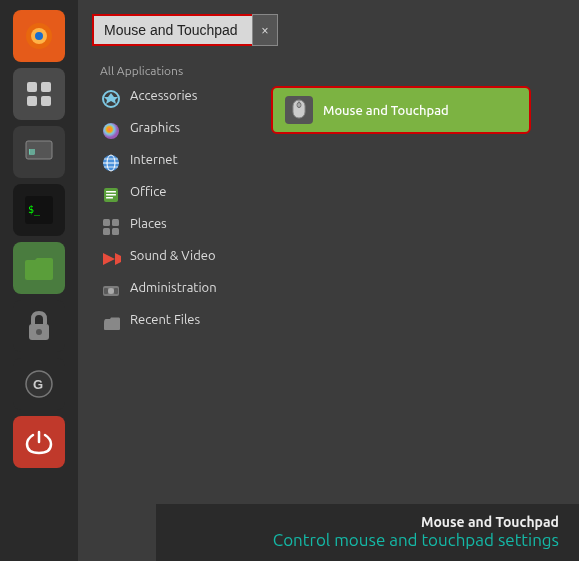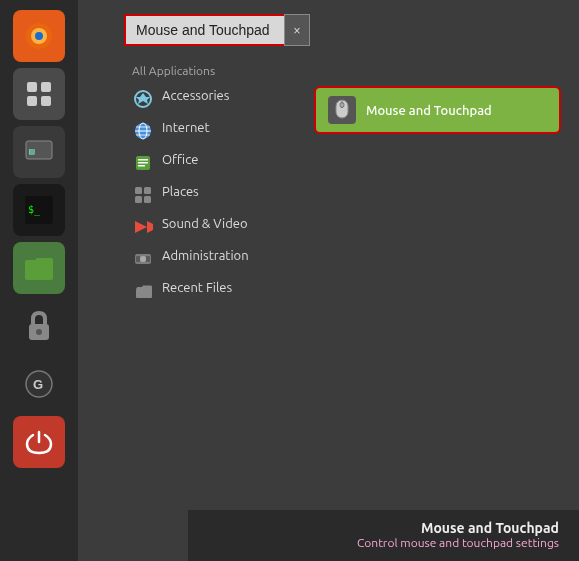--- a/index.html
+++ b/index.html
@@ -47,21 +47,20 @@
     .icon-power { background: #c0392b; }
 
     
     .main {
       flex: 1;
       display: flex;
       flex-direction: column;
       padding: 14px 14px 0 14px;
       height: 561px;
       position: relative;
-      margin-left: 32px;
     }
 
     
     .search-bar {
       display: flex;
       align-items: center;
       margin-bottom: 10px;
       gap: 0;
     }
     .search-input {
@@ -85,21 +84,21 @@
       align-items: center;
       justify-content: center;
       cursor: pointer;
       font-size: 14px;
     }
 
     
     .content {
       display: flex;
       flex: 1;
-      gap: 16px;
+      gap: 5px;
     }
 
     
     .category-list {
       width: 170px;
       flex-shrink: 0;
       padding-top: 4px;
     }
     .category-header {
       color: #aaa;
@@ -175,22 +174,22 @@
       background: #2a2a2a;
       padding: 10px 20px 12px 20px;
       text-align: right;
     }
     .bottom-title {
       font-size: 14px;
       font-weight: bold;
       color: #eee;
     }
     .bottom-desc {
-      font-size: 12px;
-      color: #f9a8d4;
+      font-size: 17px;
+      color: #14b8a6;
     }
   </style>
 </head>
 <body>
 
 <div class="sidebar">
   <div class="sidebar-icon icon-firefox">
     <svg width="32" height="32" viewBox="0 0 32 32">
       <circle cx="16" cy="16" r="13" fill="#e8670e"></circle>
       <circle cx="16" cy="16" r="8" fill="#ffb347"></circle>
@@ -261,20 +260,36 @@
       <div class="category-item">
         <div class="cat-icon">
           <svg width="20" height="20" viewBox="0 0 20 20">
             <circle cx="10" cy="10" r="8" fill="none" stroke="#7ec8e3" stroke-width="2"></circle>
             <polygon points="10,4 13,8 17,8 14,11 15,15 10,12 5,15 6,11 3,8 7,8" fill="#7ec8e3"></polygon>
           </svg>
         </div>
         <span>Accessories</span>
       </div>
 
+      <div class="category-item">
+        <div class="cat-icon">
+          <svg width="20" height="20" viewBox="0 0 20 20">
+            <circle cx="10" cy="10" r="8" fill="url(#gfx)" stroke="none"></circle>
+            <defs>
+              <radialGradient id="gfx" cx="40%" cy="40%">
+                <stop offset="0%" stop-color="#ff6b6b"></stop>
+                <stop offset="30%" stop-color="#ffa500"></stop>
+                <stop offset="60%" stop-color="#7ec8e3"></stop>
+                <stop offset="100%" stop-color="#9b59b6"></stop>
+              </radialGradient>
+            </defs>
+          </svg>
+        </div>
+        <span>Graphics</span>
+      </div>
 
       <div class="category-item">
         <div class="cat-icon">
           <svg width="20" height="20" viewBox="0 0 20 20">
             <circle cx="10" cy="10" r="8" fill="#4a90d9"></circle>
             <ellipse cx="10" cy="10" rx="4" ry="8" fill="none" stroke="white" stroke-width="1"></ellipse>
             <line x1="2" y1="10" x2="18" y2="10" stroke="white" stroke-width="1"></line>
             <line x1="3" y1="6" x2="17" y2="6" stroke="white" stroke-width="0.8"></line>
             <line x1="3" y1="14" x2="17" y2="14" stroke="white" stroke-width="0.8"></line>
           </svg>

